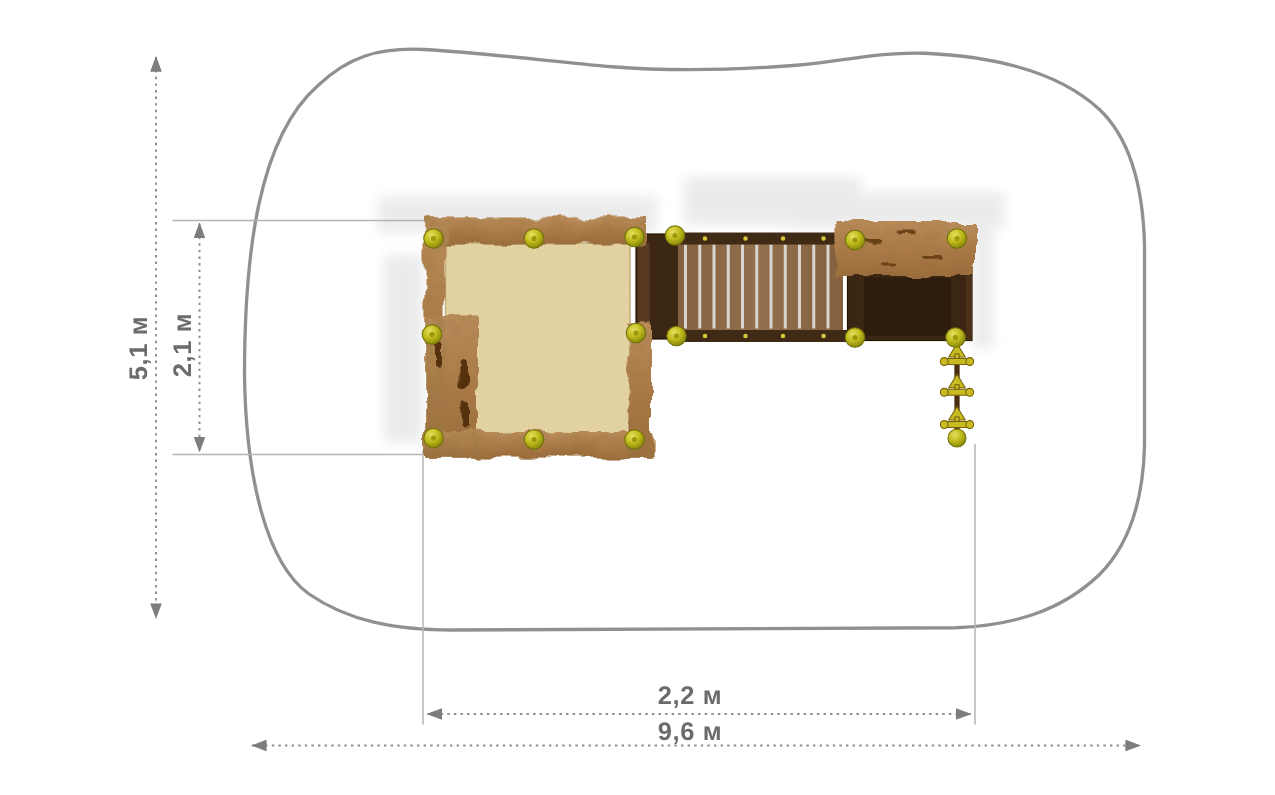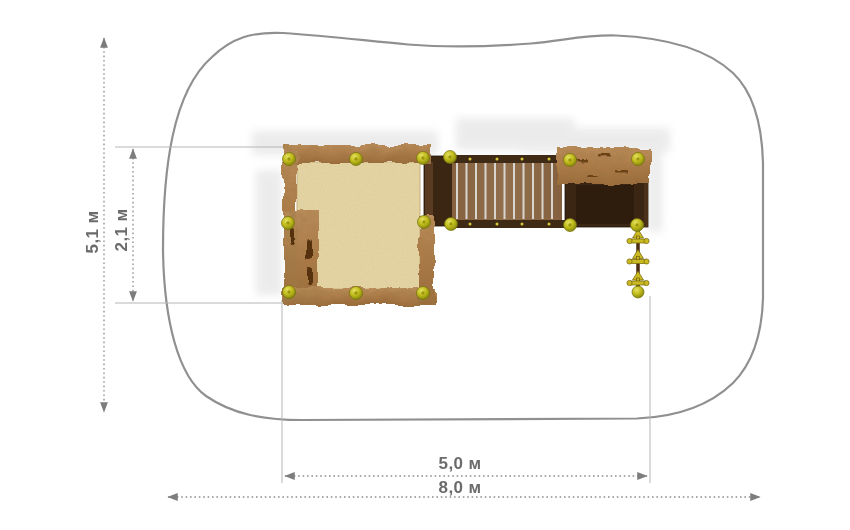--- a/index.html
+++ b/index.html
@@ -213,15 +213,15 @@
   <g stroke="var(--dim-line)" stroke-width="1.3" stroke-dasharray="1.6 2.8" fill="none">
     <line x1="104" y1="38" x2="104" y2="412" marker-start="url(#arr)" marker-end="url(#arr)"></line>
     <line x1="133" y1="149" x2="133" y2="301" marker-start="url(#arr)" marker-end="url(#arr)"></line>
     <line x1="285" y1="476" x2="647" y2="476" marker-start="url(#arr)" marker-end="url(#arr)"></line>
     <line x1="168" y1="497" x2="760" y2="497" marker-start="url(#arr)" marker-end="url(#arr)"></line>
   </g>
 </svg>
 
 <div class="dim-label vertical" style="left:93px;top:232px;">5,1 м</div>
 <div class="dim-label vertical" style="left:122px;top:230px;">2,1 м</div>
-<div class="dim-label" style="left:460px;top:464px;">5,0 м</div>
-<div class="dim-label" style="left:460px;top:488px;">8,0 м</div>
+<div class="dim-label" style="left:460px;top:464px;">2,2 м</div>
+<div class="dim-label" style="left:460px;top:488px;">9,6 м</div>
 </div>
 
 </body></html>

